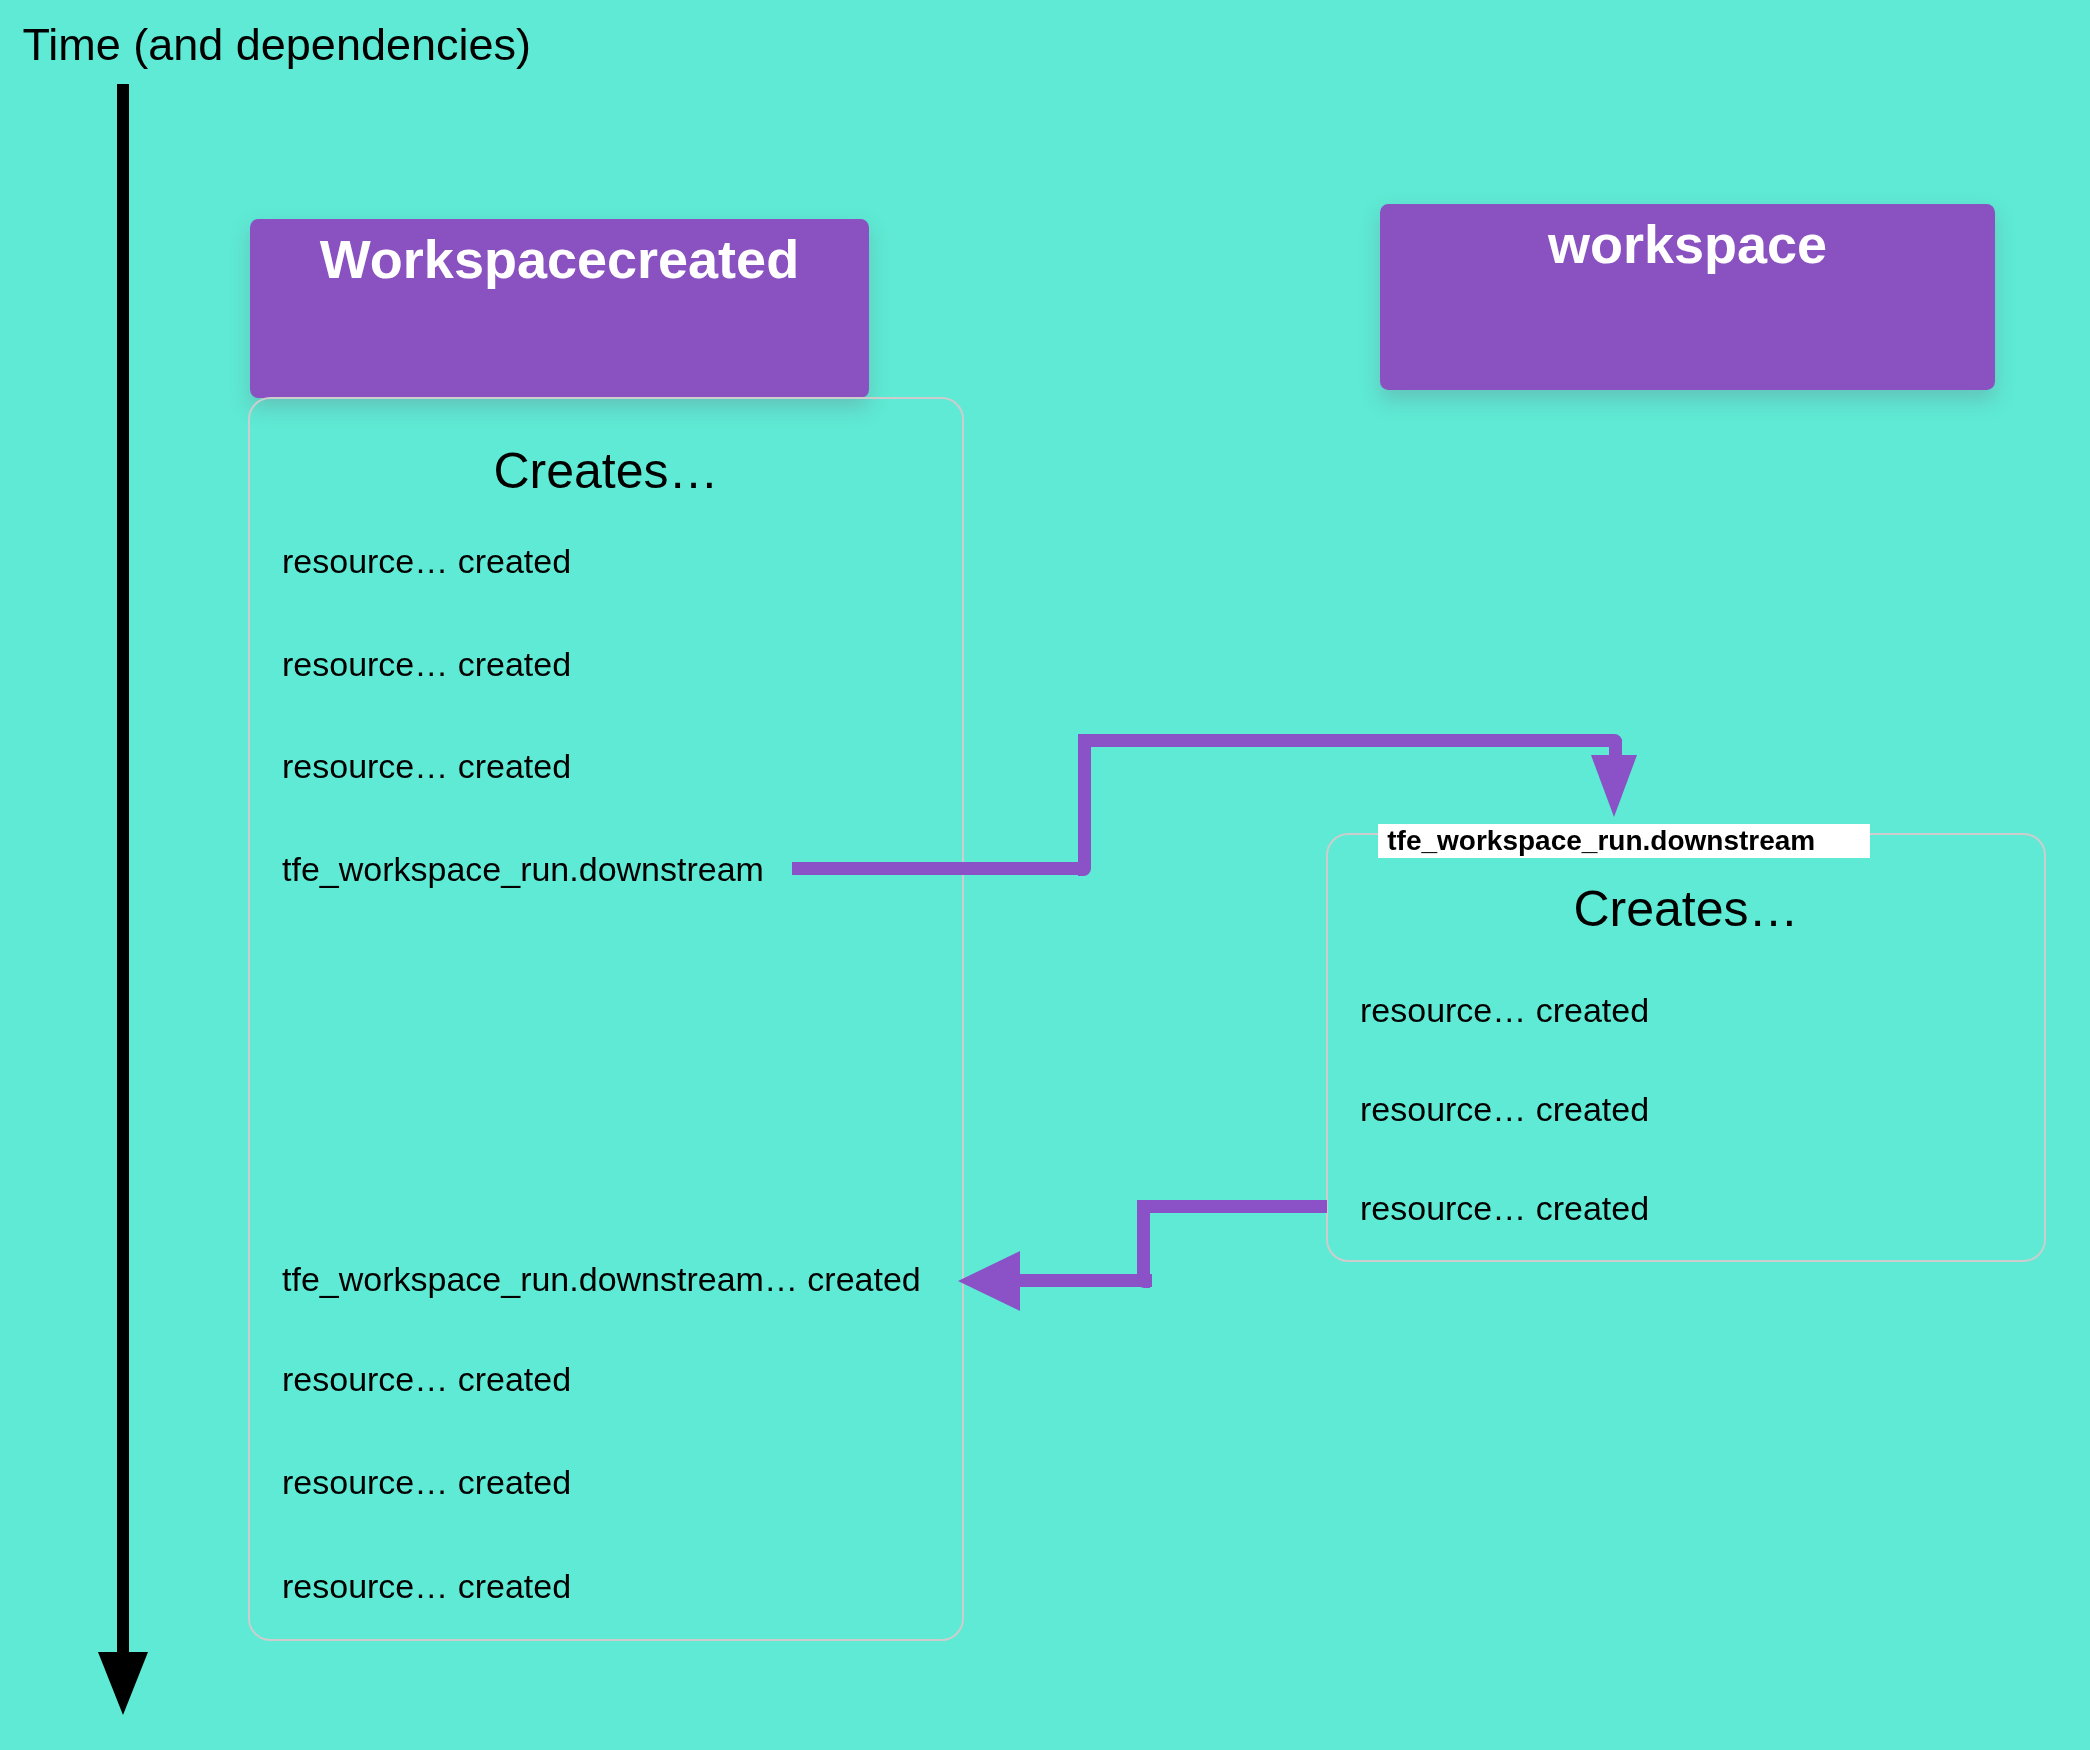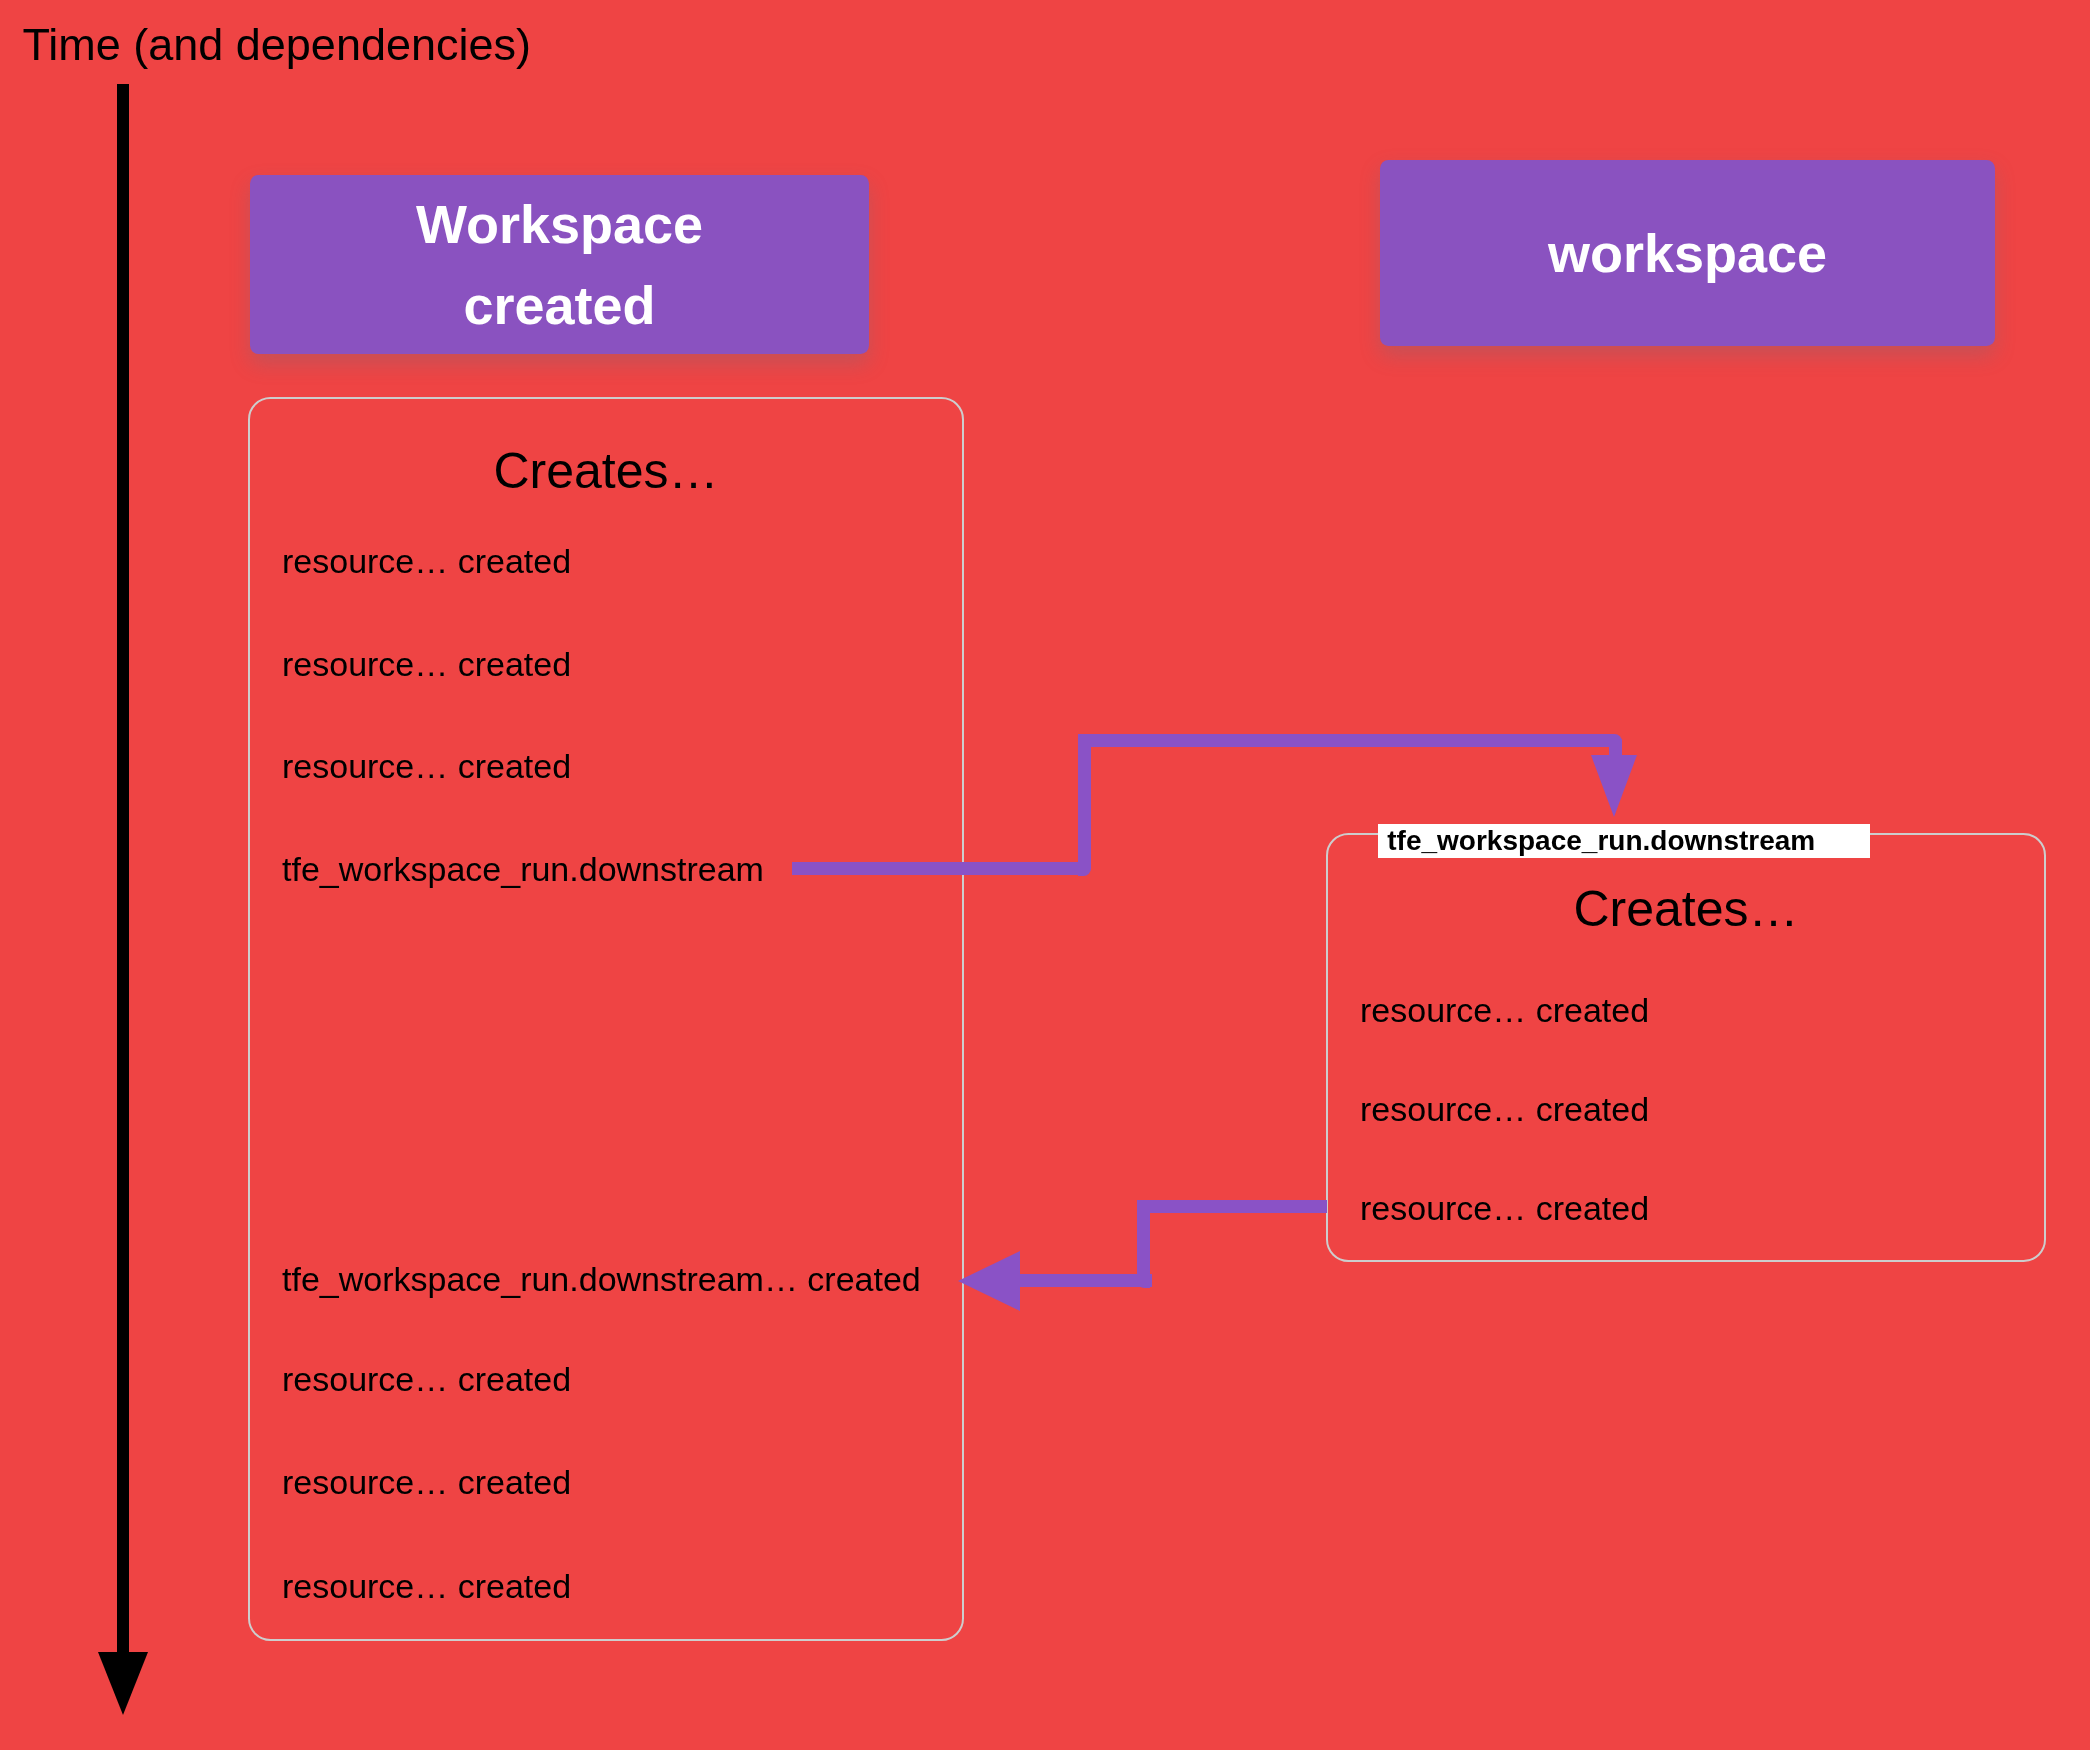--- a/index.html
+++ b/index.html
@@ -4,33 +4,33 @@
 <style>
   :root{
     --header-purple:#8a52c0;
     --connector-purple:#8a52c6;
     --panel-border:#cdcdcd;
     --text:#111111;
   }
   *{margin:0;padding:0;box-sizing:border-box;}
   html,body{background:#ffffff;}
   body{font-family:"Liberation Sans","DejaVu Sans",sans-serif;color:var(--text);}
-  .canvas{position:relative;width:2090px;height:1751px;background:#ef4444;overflow:hidden;}
+  .canvas{position:relative;width:2090px;height:1751px;background:#5eead4;overflow:hidden;}
 
   
   .diagram-title{position:absolute;left:22.4px;top:18.6px;font-size:45px;color:#000;}
   .time-line{position:absolute;left:117px;top:84px;width:12px;height:1571px;background:#000;}
   .time-arrowhead{position:absolute;left:98px;top:1652px;width:0;height:0;
     border-left:25px solid transparent;border-right:25px solid transparent;border-top:63px solid #000;}
 
   
   .header-box{position:absolute;background:var(--header-purple);border-radius:8.4px;
     color:#fff;font-weight:bold;font-size:54px;line-height:1.5;text-align:center;
-    display:flex;flex-direction:column;justify-content:center;
-    box-shadow:0 9.3px 20.5px rgba(110,110,130,.30);}
+    display:flex;flex-direction:row;justify-content:center;
+    box-shadow:0 9.3px 20.5px rgba(110,110,130,.30);margin-top:44px;}
   .header-box.runner{left:250px;top:175px;width:619px;height:179px;}
   .header-box.downstream{left:1380px;top:160px;width:615px;height:186px;}
 
   
   .panel{position:absolute;border:2.8px solid var(--panel-border);border-radius:22.4px;background:transparent;}
   .panel.runner{left:248px;top:397px;width:716px;height:1244px;}
   .panel.downstream{left:1326px;top:833px;width:720px;height:429px;}
   .panel-legend{position:absolute;top:-11.2px;left:50px;width:492px;background:#ffffff;
     font-weight:bold;font-size:28px;line-height:34px;padding-left:9.3px;color:#000;}
   .panel-heading{position:absolute;left:0;width:100%;text-align:center;font-size:50px;color:#000;}

